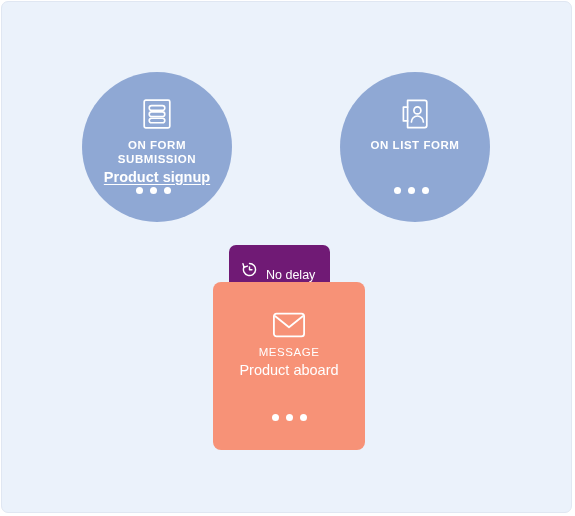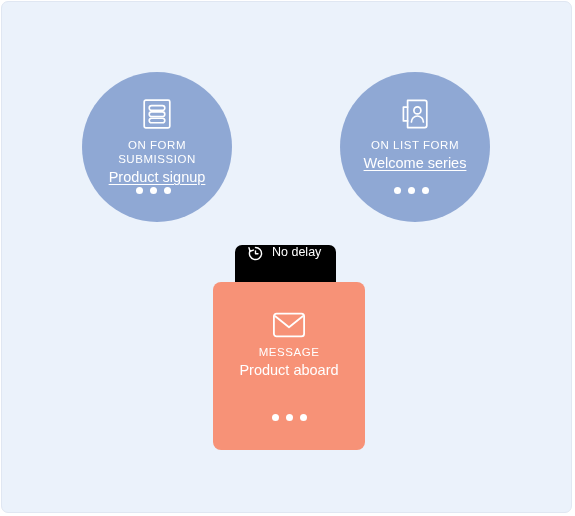--- a/index.html
+++ b/index.html
@@ -37,20 +37,21 @@
     border-radius: 50%;
     background: #8fa8d4;
     color: #ffffff;
     display: flex;
     flex-direction: column;
     align-items: center;
     justify-content: flex-start;
     box-sizing: border-box;
     cursor: pointer;
     user-select: none;
+    font-weight: bold;
   }
   #trigger-form {
     left: 80px;
     top: 70px;
   }
   #trigger-list {
     left: 338px;
     top: 70px;
   }
 
@@ -107,28 +108,28 @@
   
   #action-group {
     position: absolute;
     left: 211px;
     top: 243px;
     width: 160px;
   }
 
   #delay-tab {
     position: absolute;
-    left: 22px;
+    left: 16px;
     top: 0;
     height: 37px;
     padding: 0 15px 0 12px;
-    background: #000000;
+    background: #701a75;
     border-radius: 7px 7px 0 0;
     display: flex;
-    align-items: flex-start;
+    align-items: flex-end;
     gap: 8px;
     color: #ffffff;
     cursor: pointer;
     user-select: none;
     box-sizing: border-box;
   }
   #delay-label {
     font-size: 12.5px;
     line-height: 14px;
     white-space: nowrap;
@@ -213,21 +214,20 @@
       <svg width="30" height="32" viewBox="0 0 30 32" fill="none" xmlns="http://www.w3.org/2000/svg" aria-hidden="true">
         <path d="M7.6 2.4h17.2a2 2 0 0 1 2 2v23.2a2 2 0 0 1-2 2H7.6V2.4z" stroke="#ffffff" stroke-width="1.7" stroke-linejoin="round"></path>
         <path d="M7.6 9.1H3.4M7.6 22.9H3.4M3.4 9.1v13.8" stroke="#ffffff" stroke-width="1.7" stroke-linecap="round"></path>
         <circle cx="17.4" cy="12.4" r="3.5" stroke="#ffffff" stroke-width="1.7"></circle>
         <path d="M11.4 24c0-3.3 2.7-6 6-6s6 2.7 6 6" stroke="#ffffff" stroke-width="1.7" stroke-linecap="round"></path>
       </svg>
     </span>
 
     <div class="node-kind">ON LIST FORM</div>
 
-    <div class="node-title">Welcome series</div>
 
     <div class="dots">
       <span></span>
       <span></span>
       <span></span>
     </div>
   </div>
 
   <div id="action-group">
 

